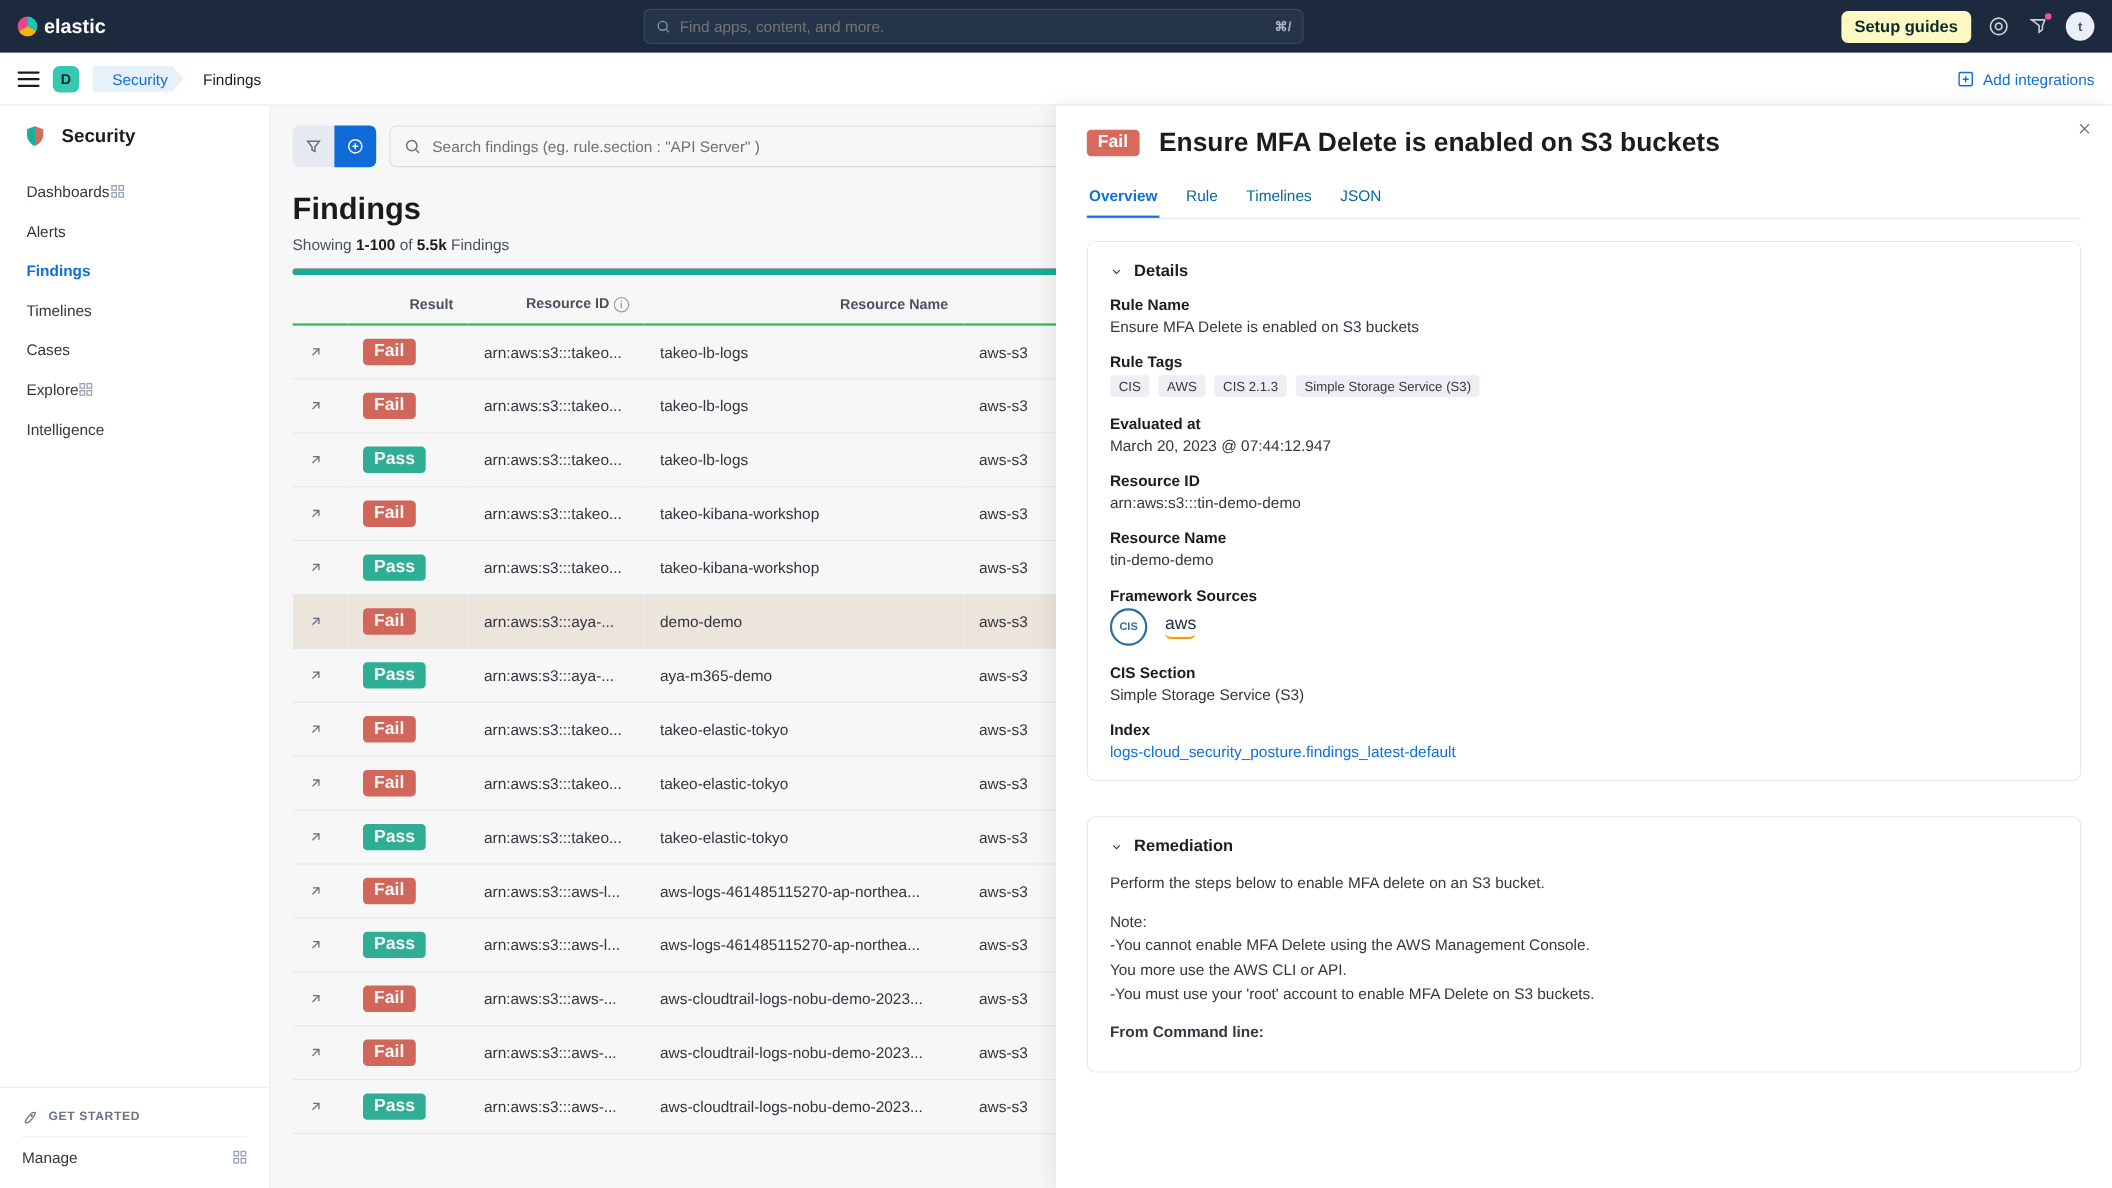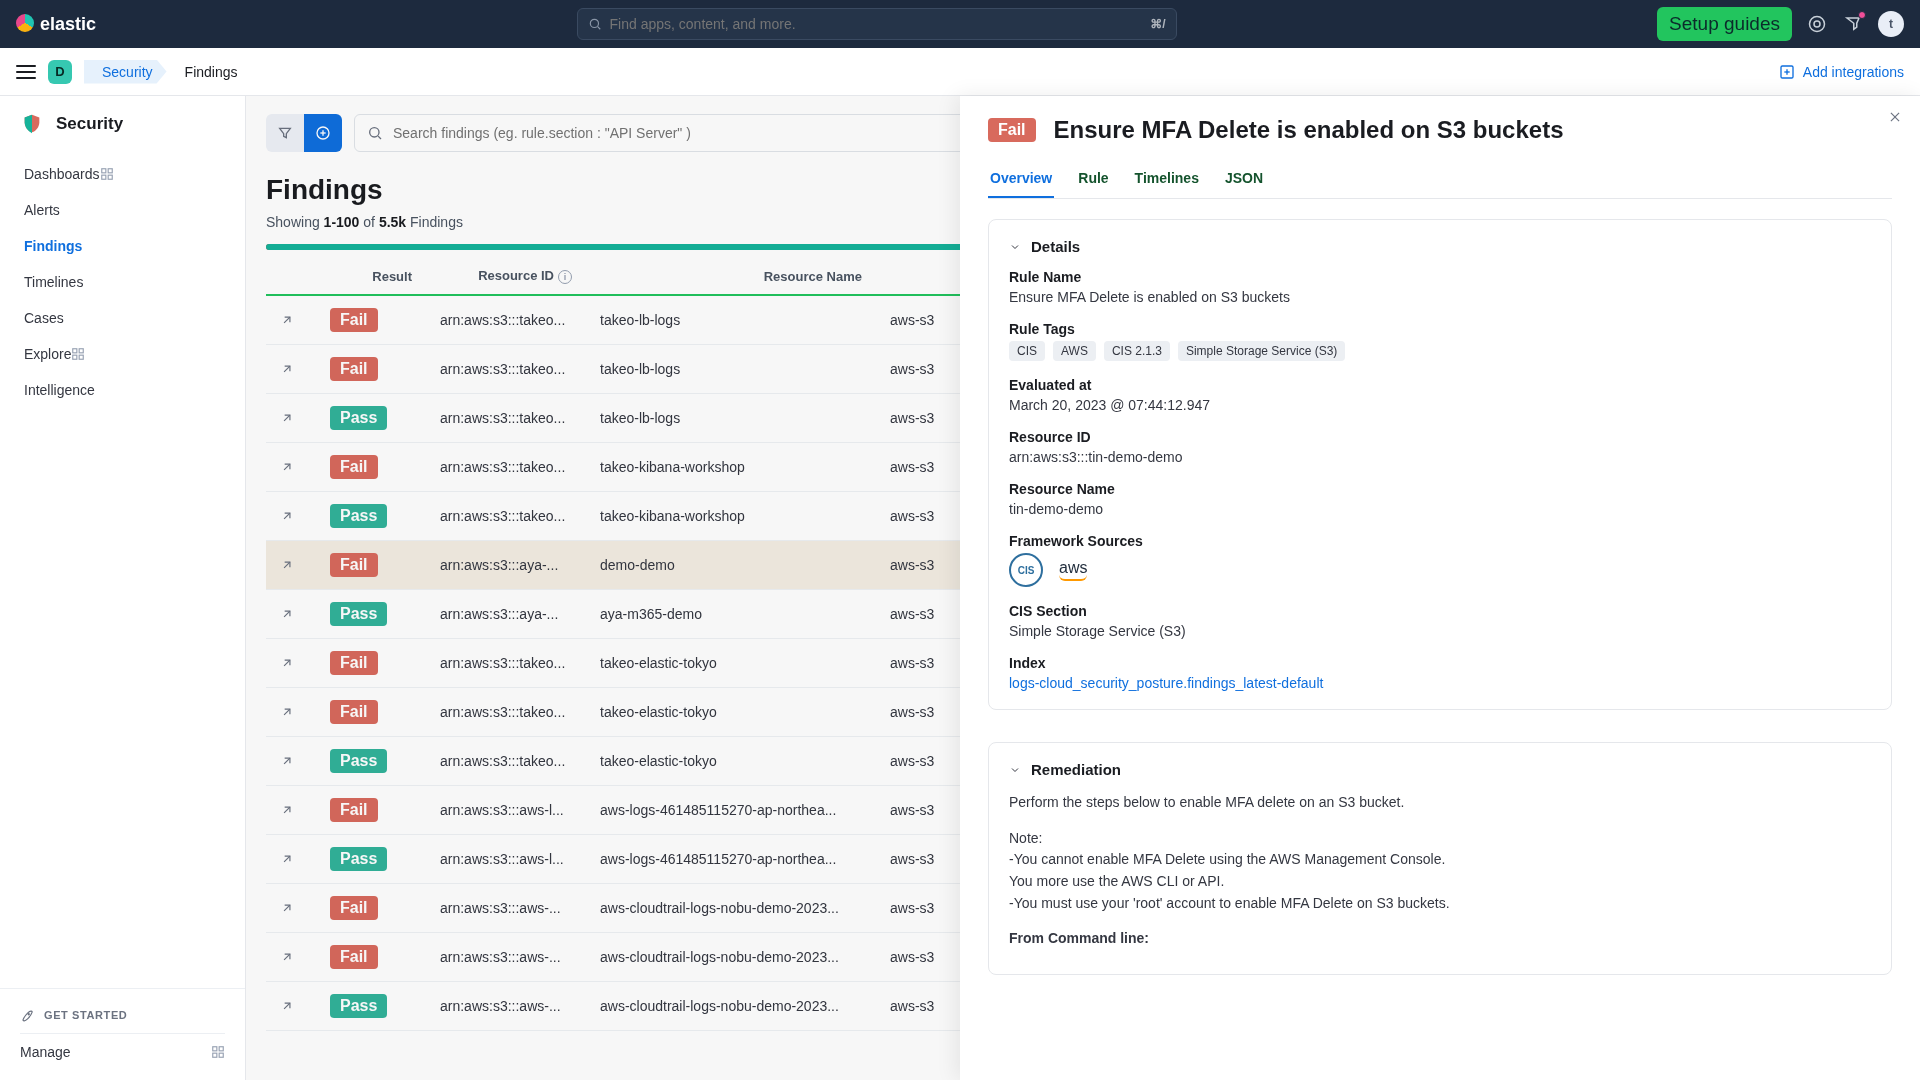--- a/index.html
+++ b/index.html
@@ -1,27 +1,27 @@
 <!DOCTYPE html>
 <html><head>
 <meta charset="utf-8">
 <style>
 * { margin: 0; padding: 0; box-sizing: border-box; font-family: -apple-system, BlinkMacSystemFont, "Segoe UI", Helvetica, Arial, sans-serif; }
 html, body { width: 1920px; height: 1080px; overflow: hidden; background: #fff; }
 
 
 .top-header { height: 48px; background: #1d2a3e; display: flex; align-items: center; padding: 0 16px; gap: 16px; }
-.logo { display: flex; gap: 6px; font-weight: 600; color: #fff; font-size: 18px;}
+.logo { display: flex; align-items: center; gap: 6px; font-weight: 600; color: #fff; font-size: 18px;}
 .logo-mark { width: 18px; height: 18px; border-radius: 9px; background: conic-gradient(#20c4b2 0 120deg, #f9b110 120deg 240deg, #e8478b 240deg 360deg); }
 .search-wrap { flex: 0 0 auto; margin-left: auto; margin-right: auto; width: 600px; }
 .search-box { height: 32px; width: 100%; background: #253449; border: 1px solid #3a4a61; border-radius: 6px; display: flex; align-items: center; padding: 0 10px; gap: 8px; color: #6b7280;}
 .search-box input { flex:1; background: transparent; border: none; outline: none; color: #aeb4bc; font-size: 14px;}
 .kbd { font-size: 12px; color: #aeb4bc; font-weight: 600;}
 .header-right { display:flex; align-items:center; gap: 14px; }
-.setup-btn { background: #22c55e; color: #0b2b2b; font-size: 19px; font-weight: 400; padding: 6px 12px; border-radius: 6px; border: none; cursor: pointer; }
+.setup-btn { background: #fef9c3; color: #0b2b2b; font-size: 15px; font-weight: 700; padding: 6px 12px; border-radius: 6px; border: none; cursor: pointer; }
 .hdr-icon { color: #c8d0d9; display:flex; align-items:center; justify-content:center; width: 22px; height: 22px; cursor:pointer; position: relative;}
 .hdr-icon .dot { position:absolute; top:-2px; right:-2px; width:8px; height:8px; border-radius:4px; background:#f04e98; border:1px solid #1d2a3e;}
 .avatar { width: 26px; height:26px; border-radius: 13px; background:#e9eef7; color:#4a5568; font-size:12px; font-weight:600; display:flex; align-items:center; justify-content:center;}
 
 
 .breadcrumb-bar { height: 48px; border-bottom: 1px solid #e5e7eb; display:flex; align-items:center; padding: 0 16px; gap: 12px; background:#fff;}
 .burger { width: 20px; height: 14px; display:flex; flex-direction:column; justify-content:space-between; cursor:pointer;}
 .burger span { height:2px; background:#1a1c21; border-radius:1px;}
 .space-badge { width:24px; height:24px; border-radius:6px; background:#36c8b1; color:#072b25; font-weight:700; font-size:13px; display:flex; align-items:center; justify-content:center; cursor:pointer;}
 .crumbs { display:flex; align-items:center; gap: 0px; }
@@ -78,21 +78,21 @@
 .badge.fail{ background:#d86a5d; color:#fff;}
 .badge.pass{ background:#32b39a; color:#fff;}
 
 
 .flyout { position:absolute; top:0; right:0; width: 960px; height:100%; background:#fff; box-shadow: -4px 0 20px rgba(0,0,0,.08); display:flex; flex-direction:column; }
 .fly-head { padding: 20px 28px 0; position:relative;}
 .fly-close { position:absolute; right:18px; top:14px; color:#6b7280; cursor:pointer; font-size:16px;}
 .fly-title-row{ display:flex; align-items:center; gap: 18px; margin-bottom: 16px;}
 .fly-title { font-size: 24px; font-weight: 700; color:#1a1c21;}
 .fly-tabs { display:flex; gap: 22px; border-bottom:1px solid #e5e7eb; margin-top: 4px;}
-.fly-tab { padding: 10px 2px; font-size:14px; color:#14532d; cursor:pointer; font-weight:700;}
+.fly-tab { padding: 10px 2px; font-size:14px; color:#0369a1; cursor:pointer; font-weight:400;}
 .fly-tab.active{ color:#0f6fde; font-weight:700; border-bottom:2px solid #0f6fde;}
 .fly-body { padding: 20px 28px; overflow:auto; flex:1;}
 .card { border:1px solid #e5e7eb; border-radius:8px; padding: 18px 20px; margin-bottom: 32px;}
 .card h3 { font-size:15px; font-weight:700; color:#1a1c21; display:flex; align-items:center; gap:10px; margin-bottom: 14px;}
 .chev { display:inline-block; transform: rotate(0deg); }
 .field { margin-bottom: 16px;}
 .field-label{ font-size:14px; font-weight:700; color:#1a1c21; margin-bottom:4px;}
 .field-val{ font-size:14px; color:#343741;}
 .field-val a{ color:#0f6fde; text-decoration:none;}
 .tags { display:flex; gap:8px; flex-wrap:wrap;}

